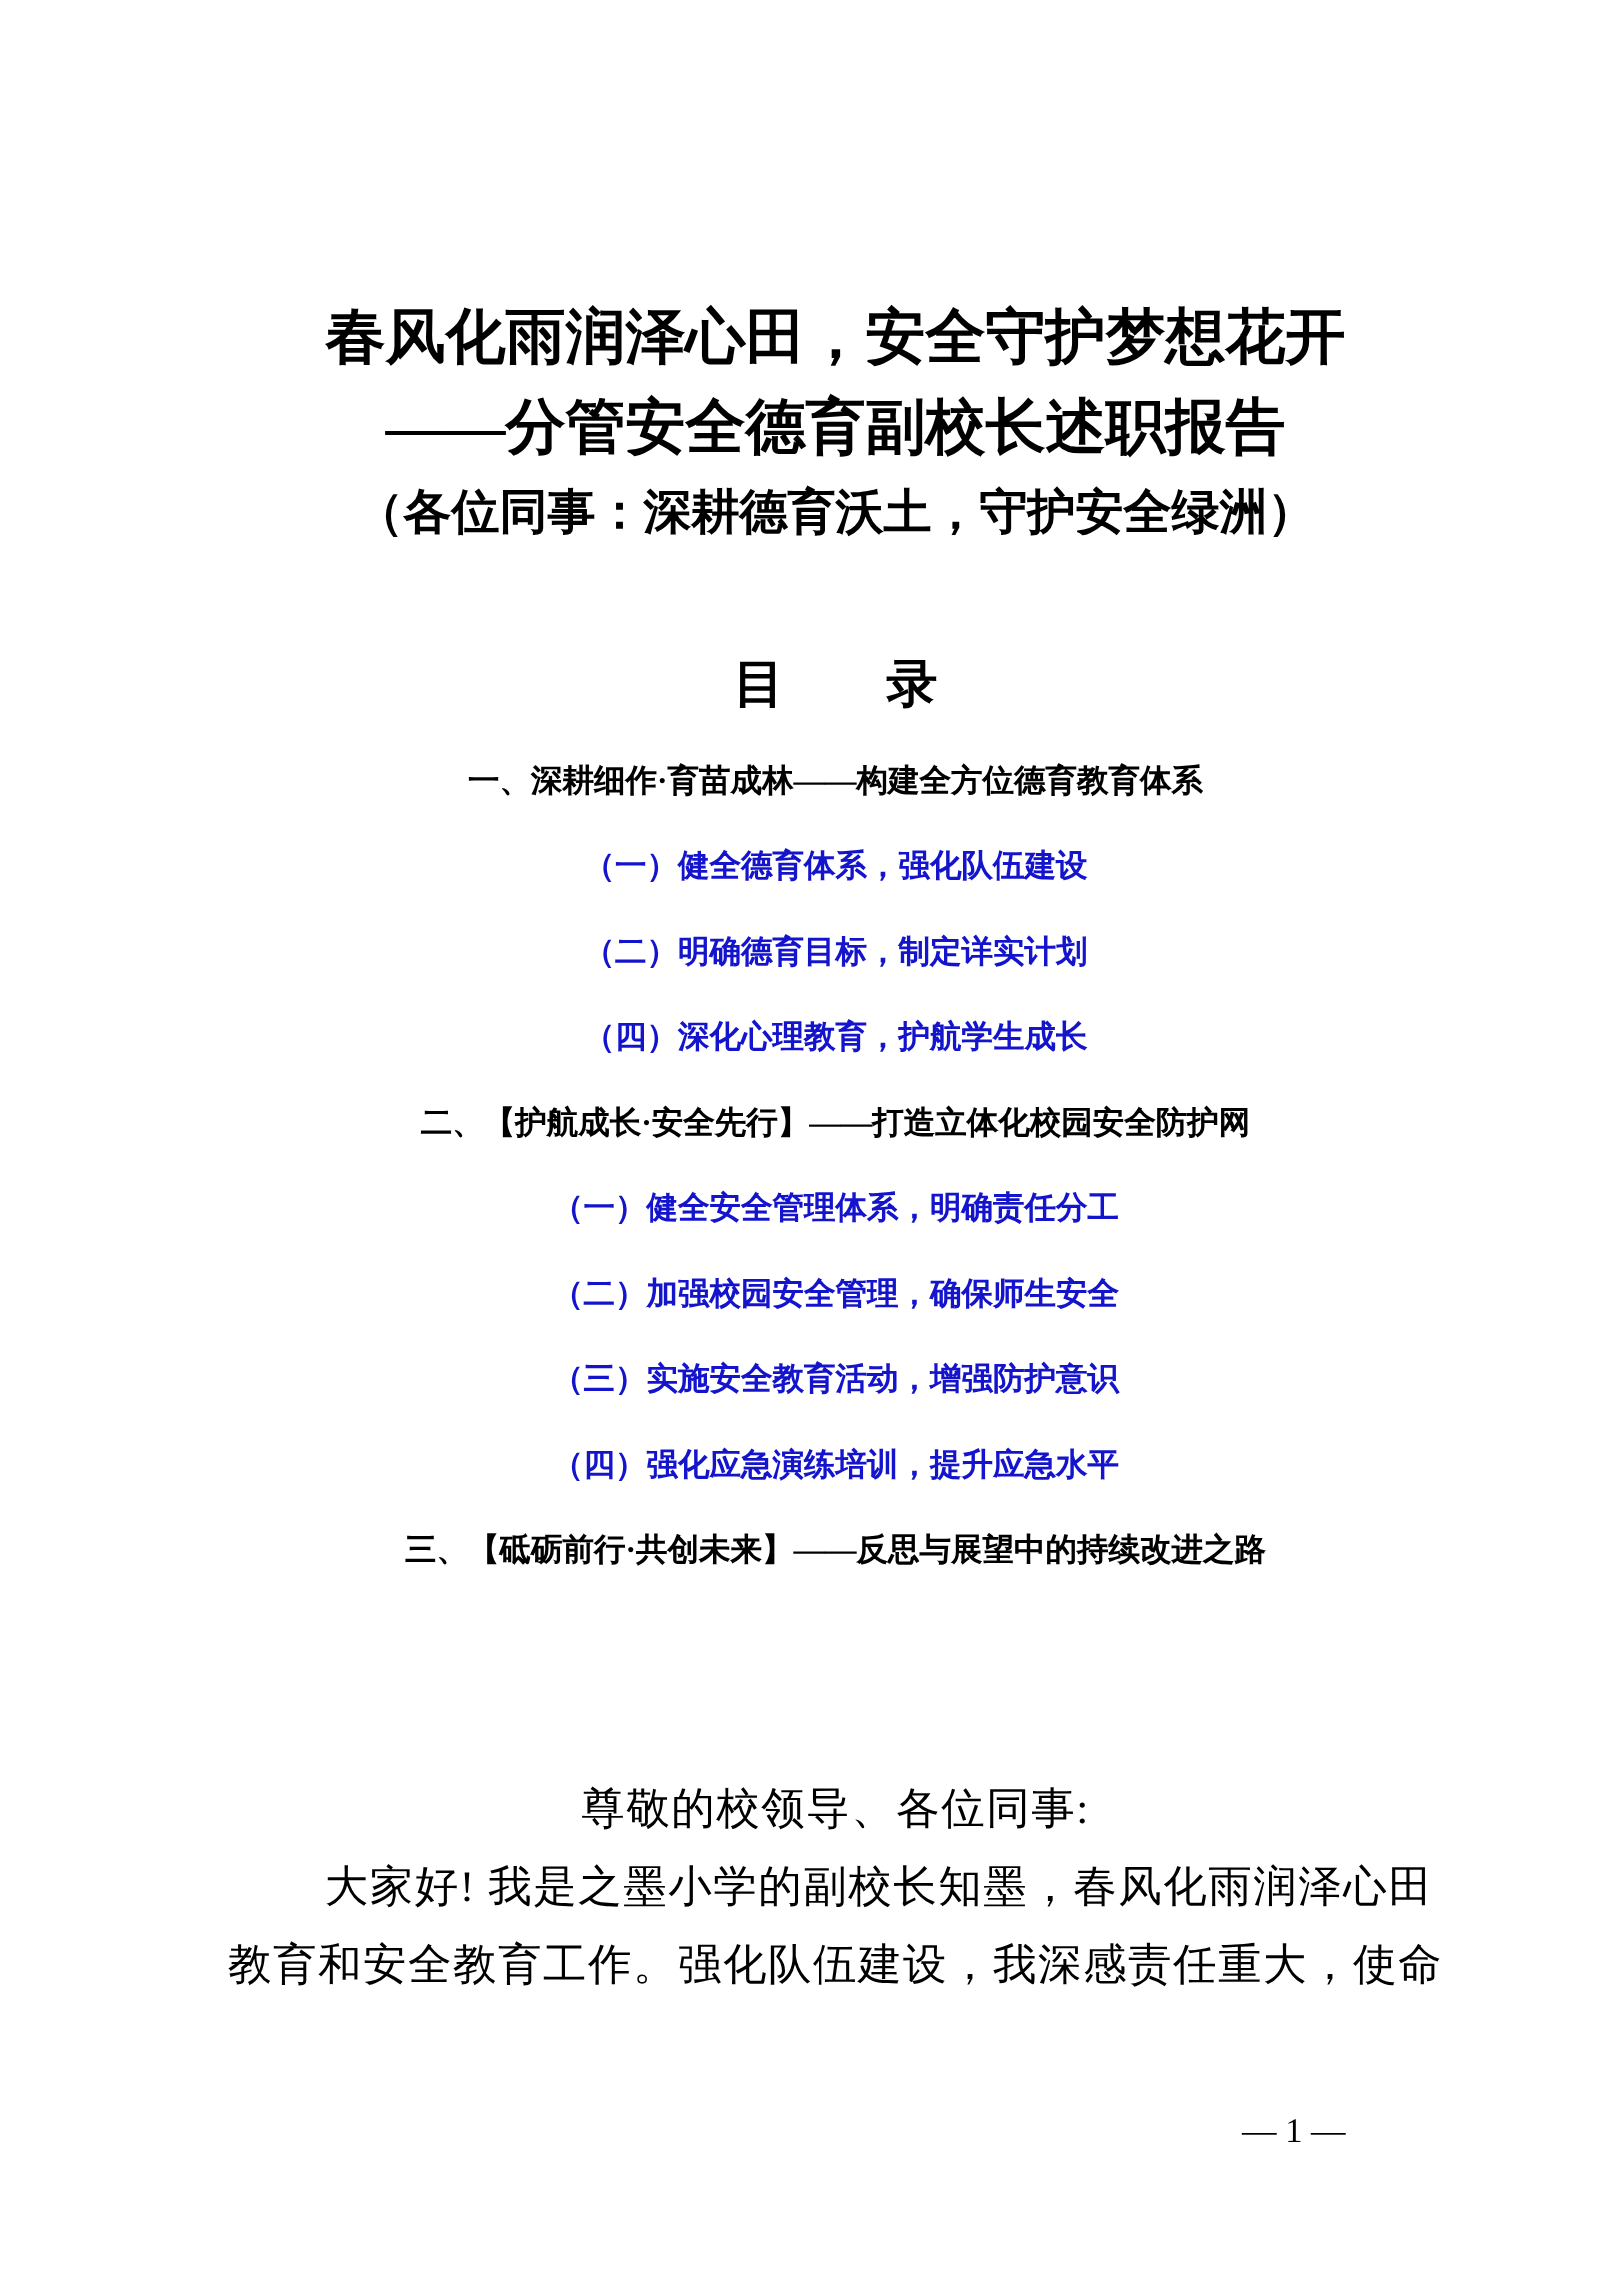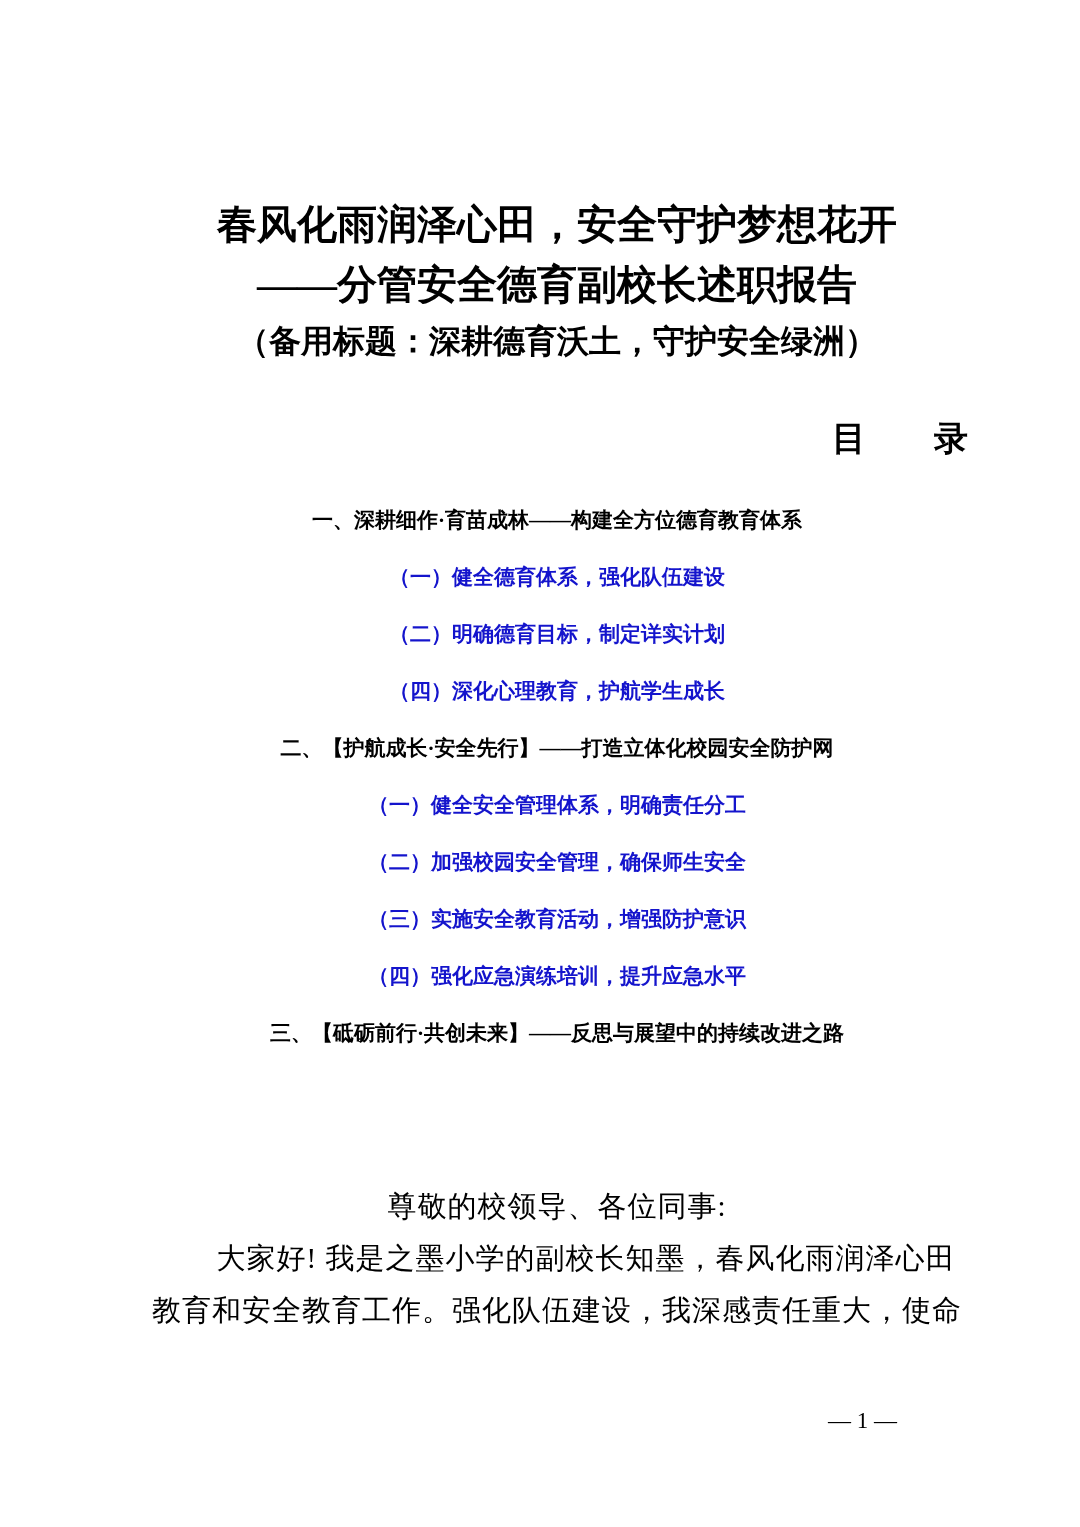--- a/index.html
+++ b/index.html
@@ -30,24 +30,24 @@
     white-space: nowrap;
   }
   .alt-title {
     font-size: 32px;
     font-weight: 700;
     line-height: 52px;
     white-space: nowrap;
   }
   .toc-heading {
     position: absolute;
-    top: 413px;
+    top: 431px;
     left: 146px;
     width: 822px;
-    text-align: right;
+    text-align: center;
     font-size: 34px;
     font-weight: 700;
     line-height: 52px;
     white-space: pre;
   }
   .toc-list {
     position: absolute;
     top: 492px;
     left: 146px;
     width: 822px;
@@ -93,21 +93,21 @@
   }
 </style>
 </head>
 <body>
 
 <div class="page">
 
   <div class="title-block">
     <div class="doc-title-line">春风化雨润泽心田，安全守护梦想花开</div>
     <div class="doc-title-line">——分管安全德育副校长述职报告</div>
-    <div class="alt-title">（备用标题：深耕德育沃土，守护安全绿洲）</div>
+    <div class="alt-title">（各位同事：深耕德育沃土，守护安全绿洲）</div>
   </div>
 
   <div class="toc-heading">目　　录</div>
 
   <nav class="toc-list">
     <div class="toc-item toc-l1">一、深耕细作·育苗成林——构建全方位德育教育体系</div>
     <div class="toc-item toc-l2">（一）健全德育体系，强化队伍建设</div>
     <div class="toc-item toc-l2">（二）明确德育目标，制定详实计划</div>
     <div class="toc-item toc-l2">（四）深化心理教育，护航学生成长</div>
     <div class="toc-item toc-l1">二、【护航成长·安全先行】——打造立体化校园安全防护网</div>

